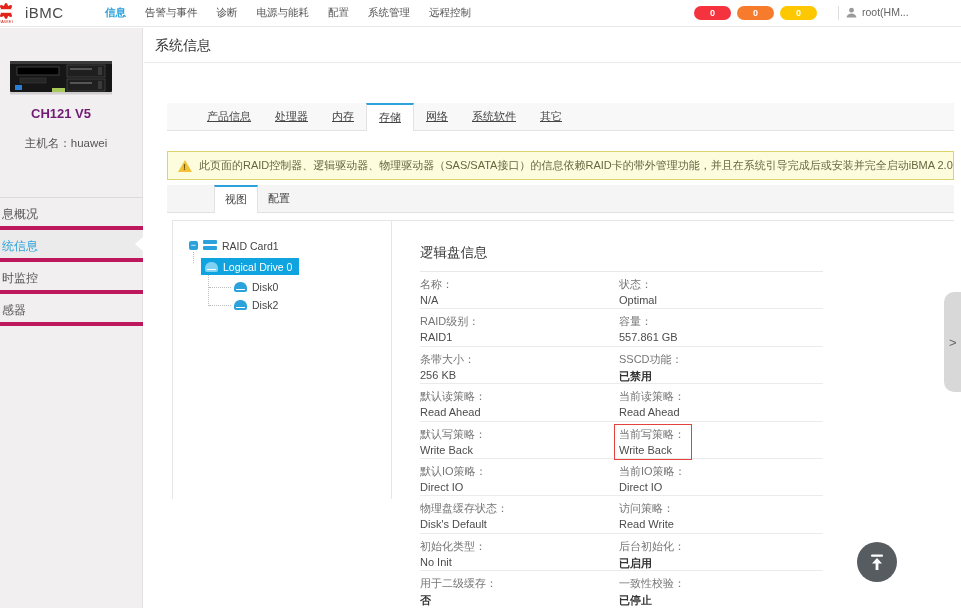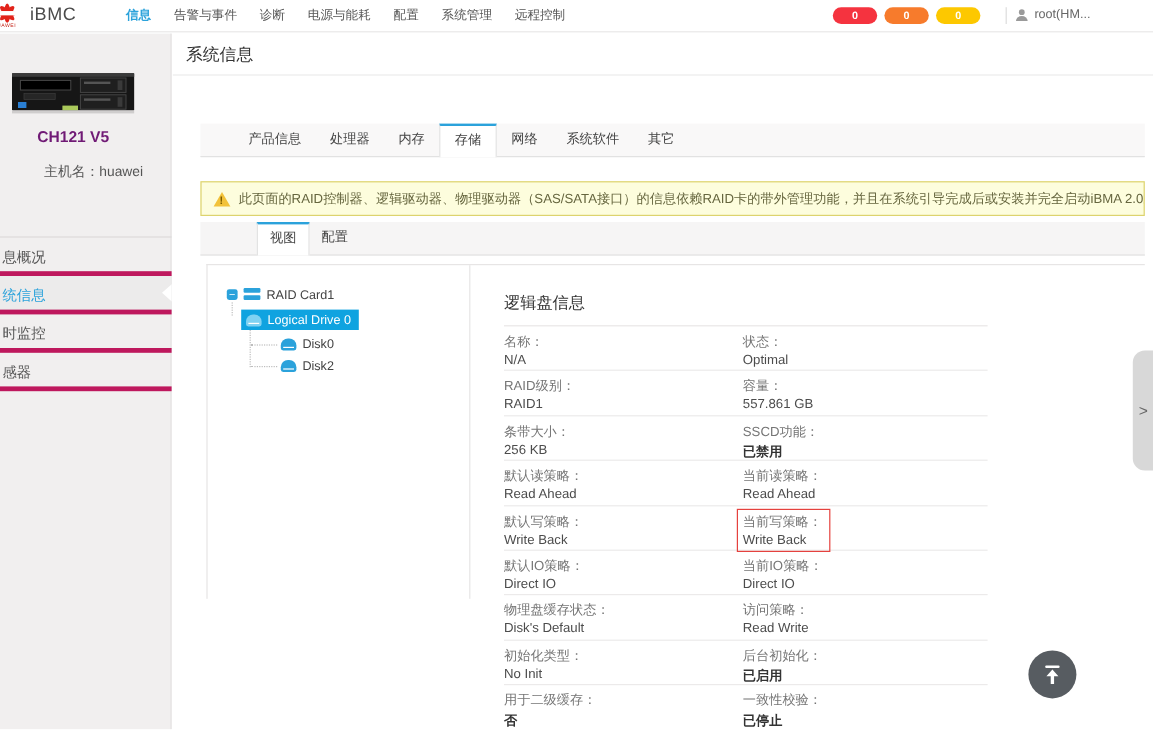--- a/index.html
+++ b/index.html
@@ -27,37 +27,37 @@
   .badge.b-minor { left:780px; background:#fdc800; }
   .topbar-sep { position:absolute; left:838px; top:6px; height:14px; border-left:1px solid #ddd; }
   .user { position:absolute; left:846px; top:6px; display:flex; align-items:center; gap:5px;
           font-size:10.5px; color:#666; cursor:pointer; }
   
   .sidebar { position:absolute; left:0; top:28px; width:143px; height:580px;
              background:#f1efef; border-right:1px solid #e3e1e1; }
   .server-img { position:absolute; left:10px; top:30px; width:102px; height:38px; }
   .model { position:absolute; left:0; top:78px; width:122px; text-align:center;
            font-size:13px; font-weight:bold; color:#701a75; }
-  .hostname { position:absolute; left:12px; top:108px; width:132px; text-align:center;
+  .hostname { position:absolute; left:0; top:108px; width:132px; text-align:center;
               font-size:11.5px; color:#555; }
   .side-menu { position:absolute; left:0; top:169px; width:143px; border-top:1px solid #dcdada; }
   .side-item { position:relative; height:32px; line-height:32px; padding-left:2px;
                font-size:12px; color:#555; border-bottom:4px solid #be185d; cursor:pointer;
                white-space:nowrap; overflow:hidden; }
   .side-item.active { color:#2ba2db; background:#ecebeb; }
   .side-item.active .notch { position:absolute; right:-1px; top:50%; margin-top:-8px;
         width:0; height:0; border-top:8px solid transparent; border-bottom:8px solid transparent;
         border-right:9px solid #ffffff; }
   
   .main { position:absolute; left:144px; top:28px; width:817px; height:471px; background:#fff; }
   .page-title { position:absolute; left:11px; top:9px; font-size:14px; color:#333; }
   .title-line { position:absolute; left:0; right:0; top:34px; border-top:1px solid #ececec; }
   .tabzone { position:absolute; left:23px; right:7px; top:75px; height:28px;
              background:#f9f8f8; border-bottom:1px solid #e2e2e2; }
-  .tabs { position:absolute; left:51px; top:75px; height:28px; display:flex; align-items:flex-end; }
+  .tabs { position:absolute; left:51px; top:75px; height:28px; display:flex; align-items:flex-end;text-decoration:underline; }
   .tab { padding:0 12px; line-height:27px; height:28px; font-size:11px; color:#444; cursor:pointer; white-space:nowrap; }
   .tab.active { background:#fff; border:1px solid #e3e3e3; border-top:2px solid #2ba2db;
                 border-bottom:none; line-height:25px; z-index:2; }
   .banner { position:absolute; left:23px; right:7px; top:123px; height:29px;
             background:#fdfddd; border:1px solid #ddd36e; display:flex; align-items:center;
             gap:7px; padding-left:10px; font-size:11px; color:#66663f; white-space:nowrap; overflow:hidden; }
   .warn-tri { position:relative; width:0; height:0; flex:0 0 auto;
               border-left:7px solid transparent; border-right:7px solid transparent;
               border-bottom:12px solid #f2c23a; }
   .warn-mark { position:absolute; left:-2px; top:2px; font-size:9px; font-weight:bold; color:#7a5c00; }

